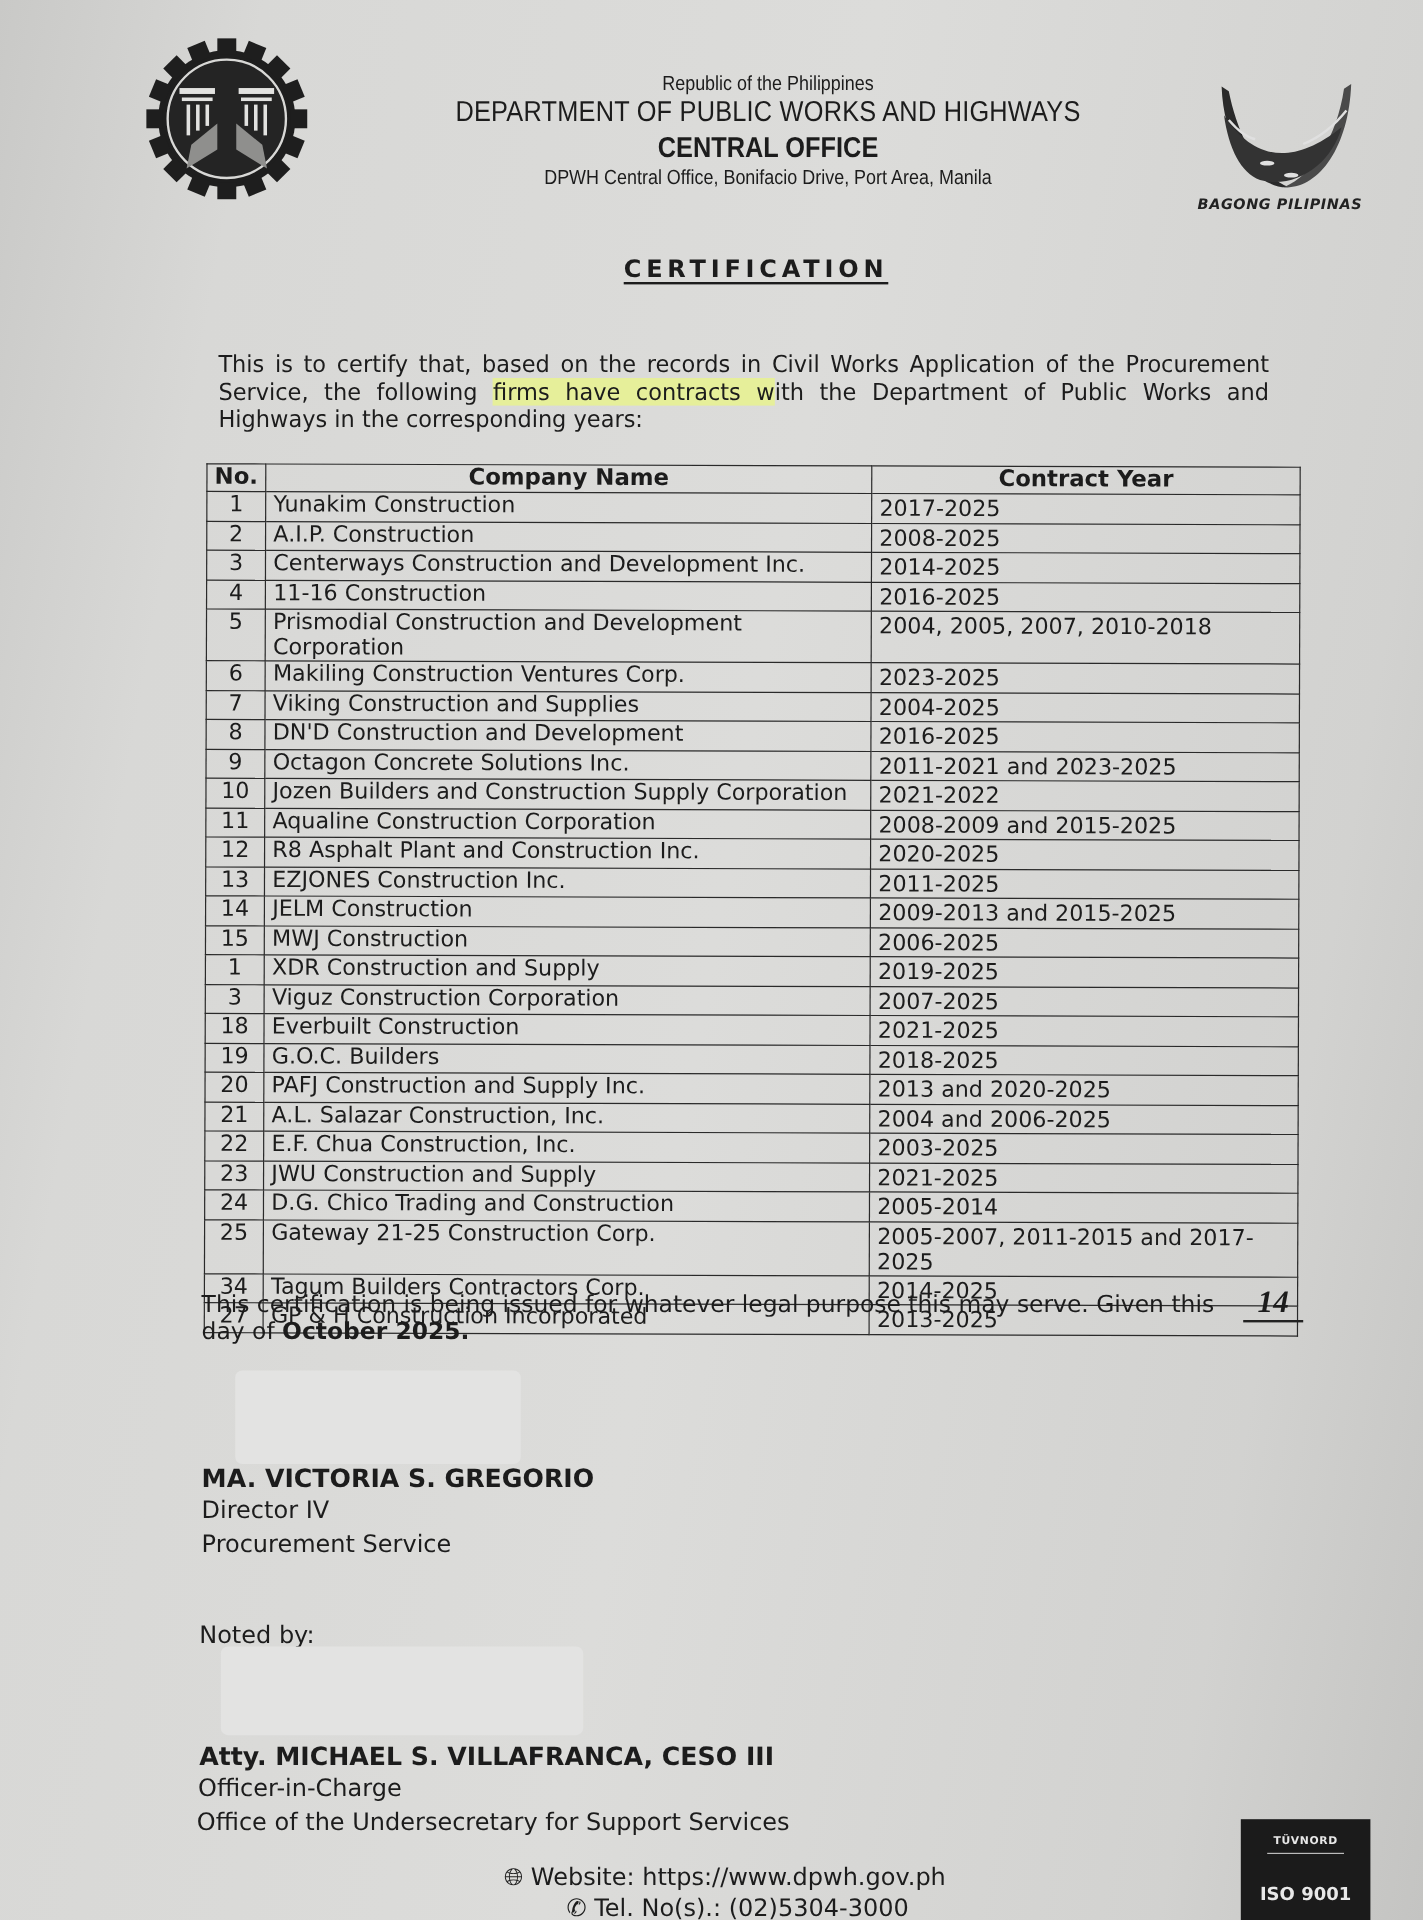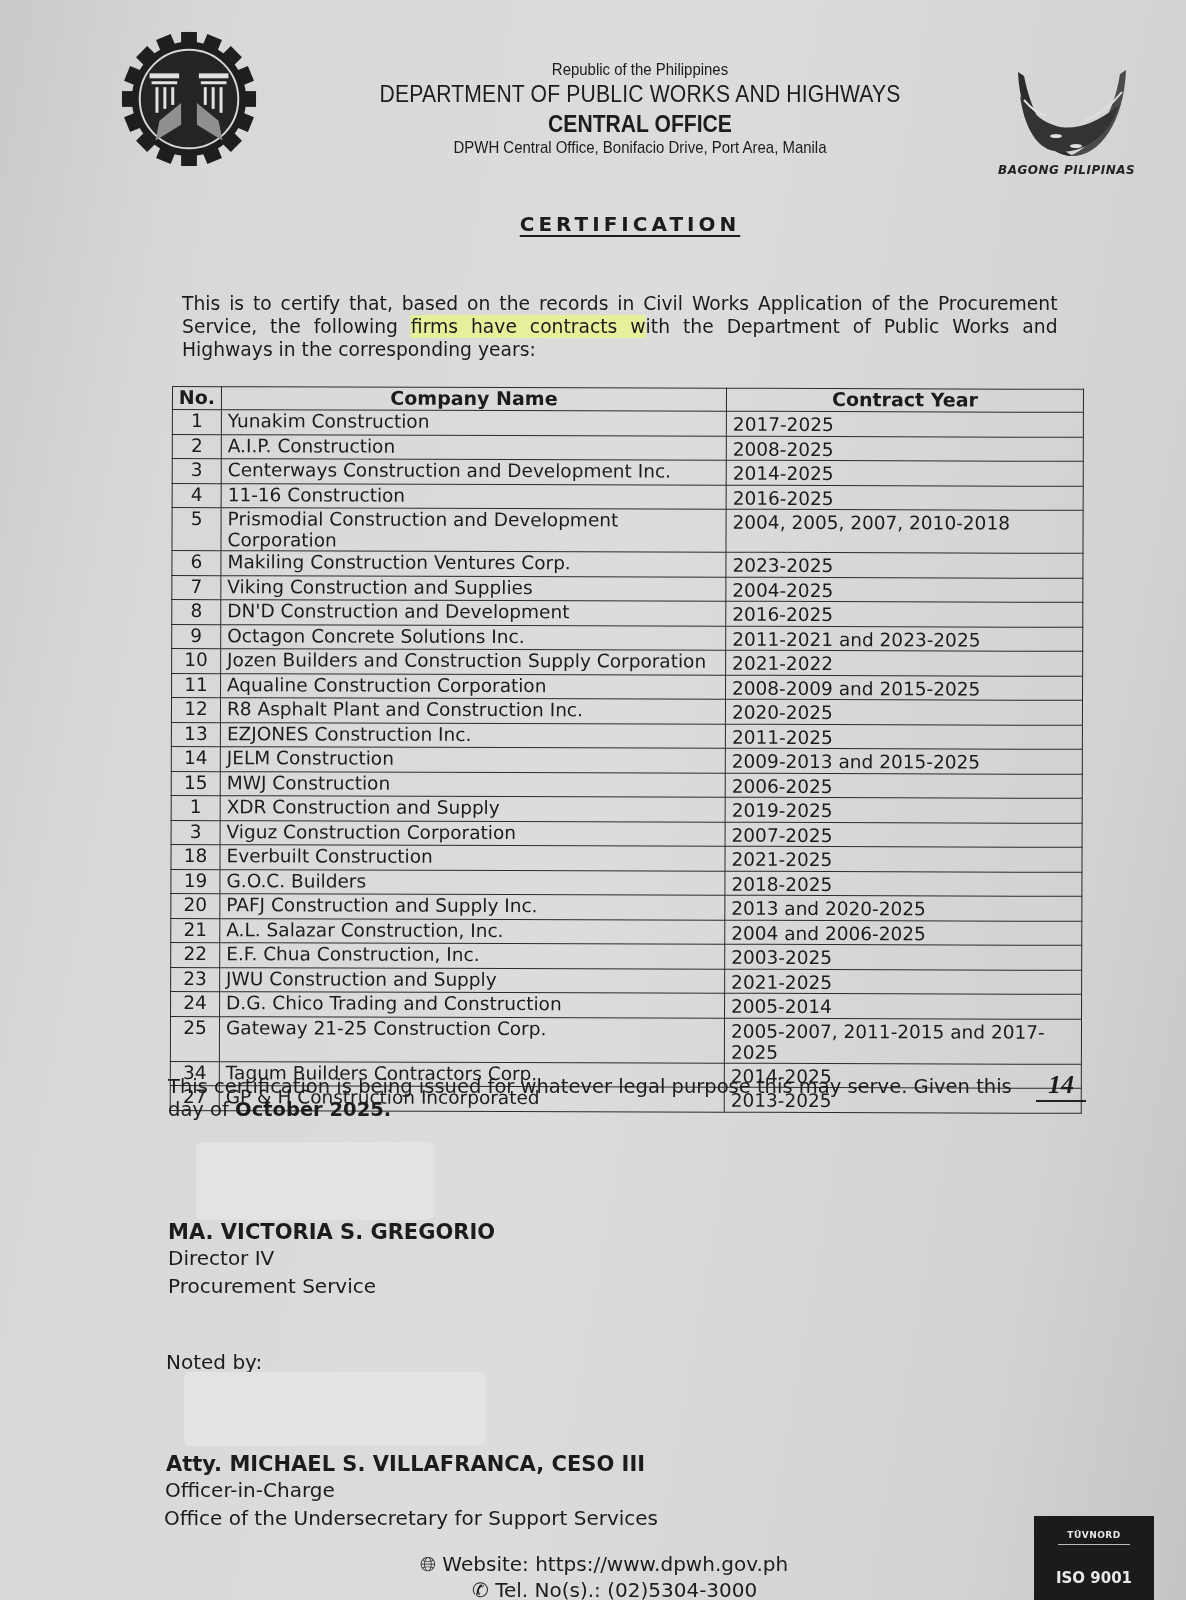--- a/index.html
+++ b/index.html
@@ -50,21 +50,21 @@
   .s1-name { left: 168px; top: 1220px; }
   .s1-pos { left: 168px; top: 1246px; text-align: right; }
   .s1-off { left: 168px; top: 1274px; }
   .noted { left: 166px; top: 1350px; }
   .s2-name { left: 166px; top: 1452px; }
   .s2-pos { left: 165px; top: 1478px; }
   .s2-off { left: 164px; top: 1506px; }
 
   .footer-web { position: absolute; left: 420px; top: 1552px; font-size: 20px; }
   .footer-tel { position: absolute; left: 472px; top: 1578px; font-size: 20px; }
-  .iso { position: absolute; left: 1034px; top: 1516px; width: 120px; height: 84px; background: #1b1b1b; color: #e8e8e8; text-align: center; }
+  .iso { position: absolute; left: 1034px; top: 1516px; width: 108px; height: 84px; background: #1b1b1b; color: #e8e8e8; text-align: center; }
   .iso-brand { font-size: 9px; font-weight: bold; margin-top: 14px; letter-spacing: 0.5px; }
   .iso-sub { font-size: 5px; margin-top: 3px; opacity: 0.7; }
   .iso-rule { width: 60%; margin: 4px auto; border-top: 1px solid #bbb; }
   .iso-label { font-size: 15px; font-weight: bold; margin-top: 24px; }
 </style>
 </head>
 <body>
 
 <div class="page">
 

